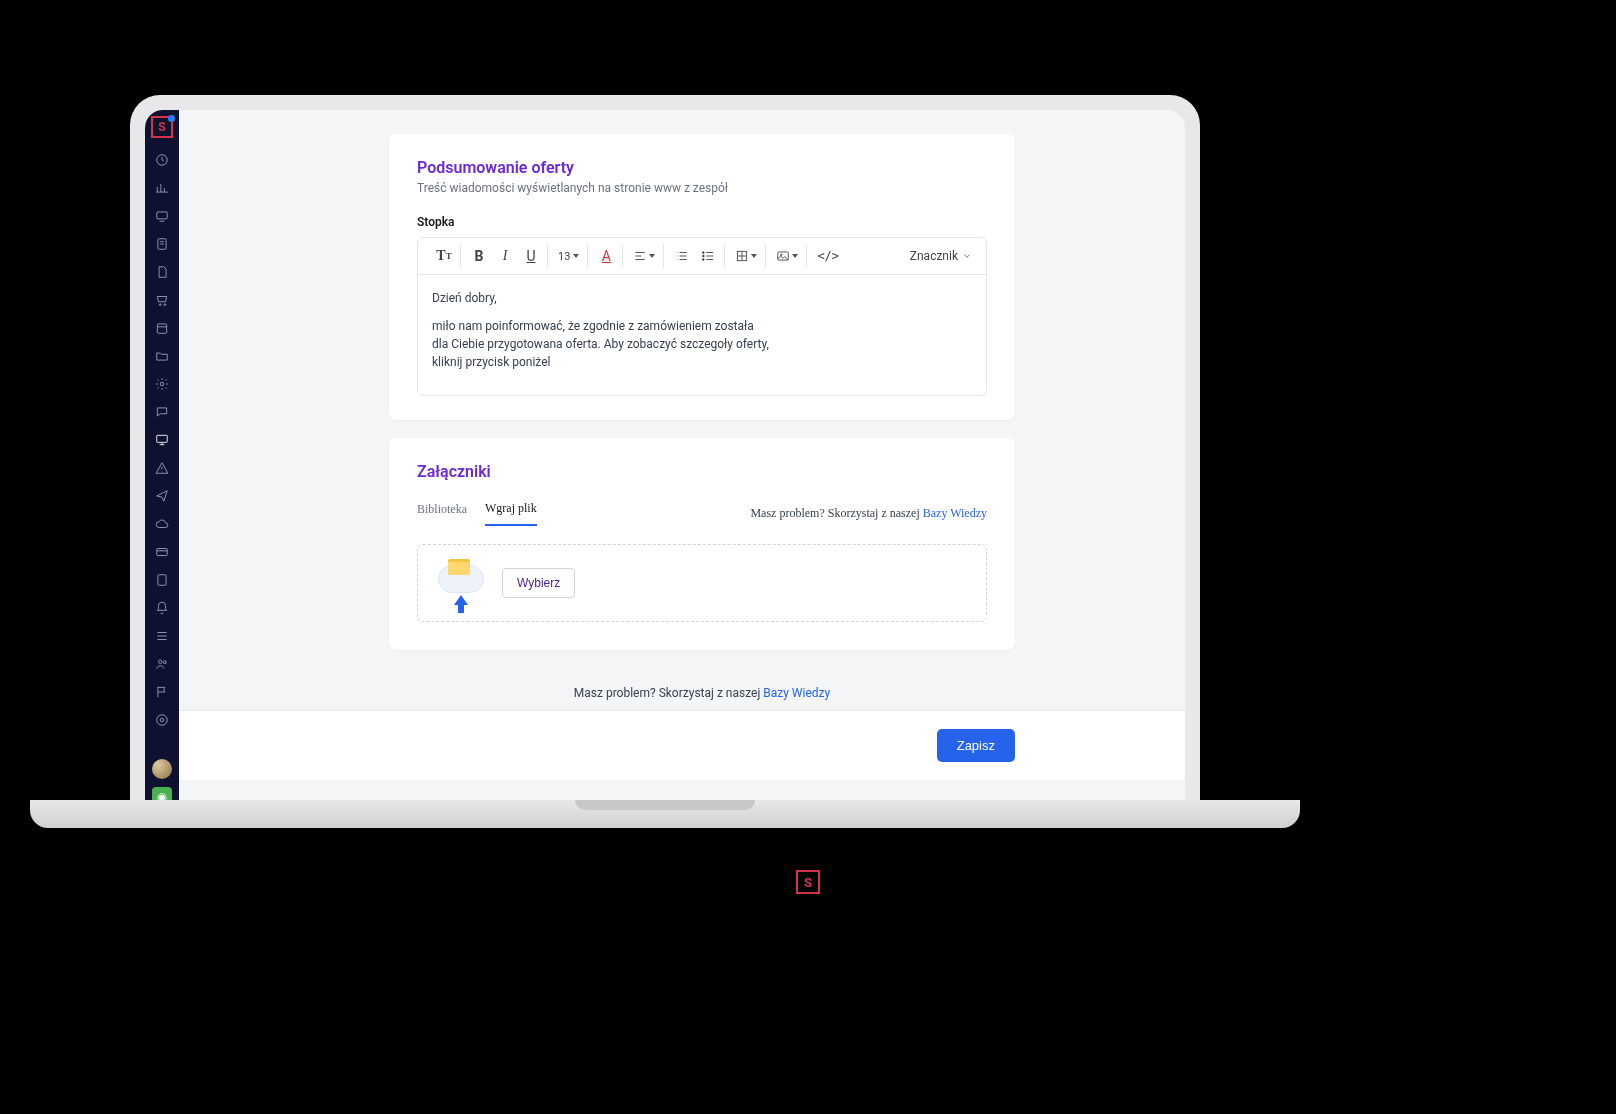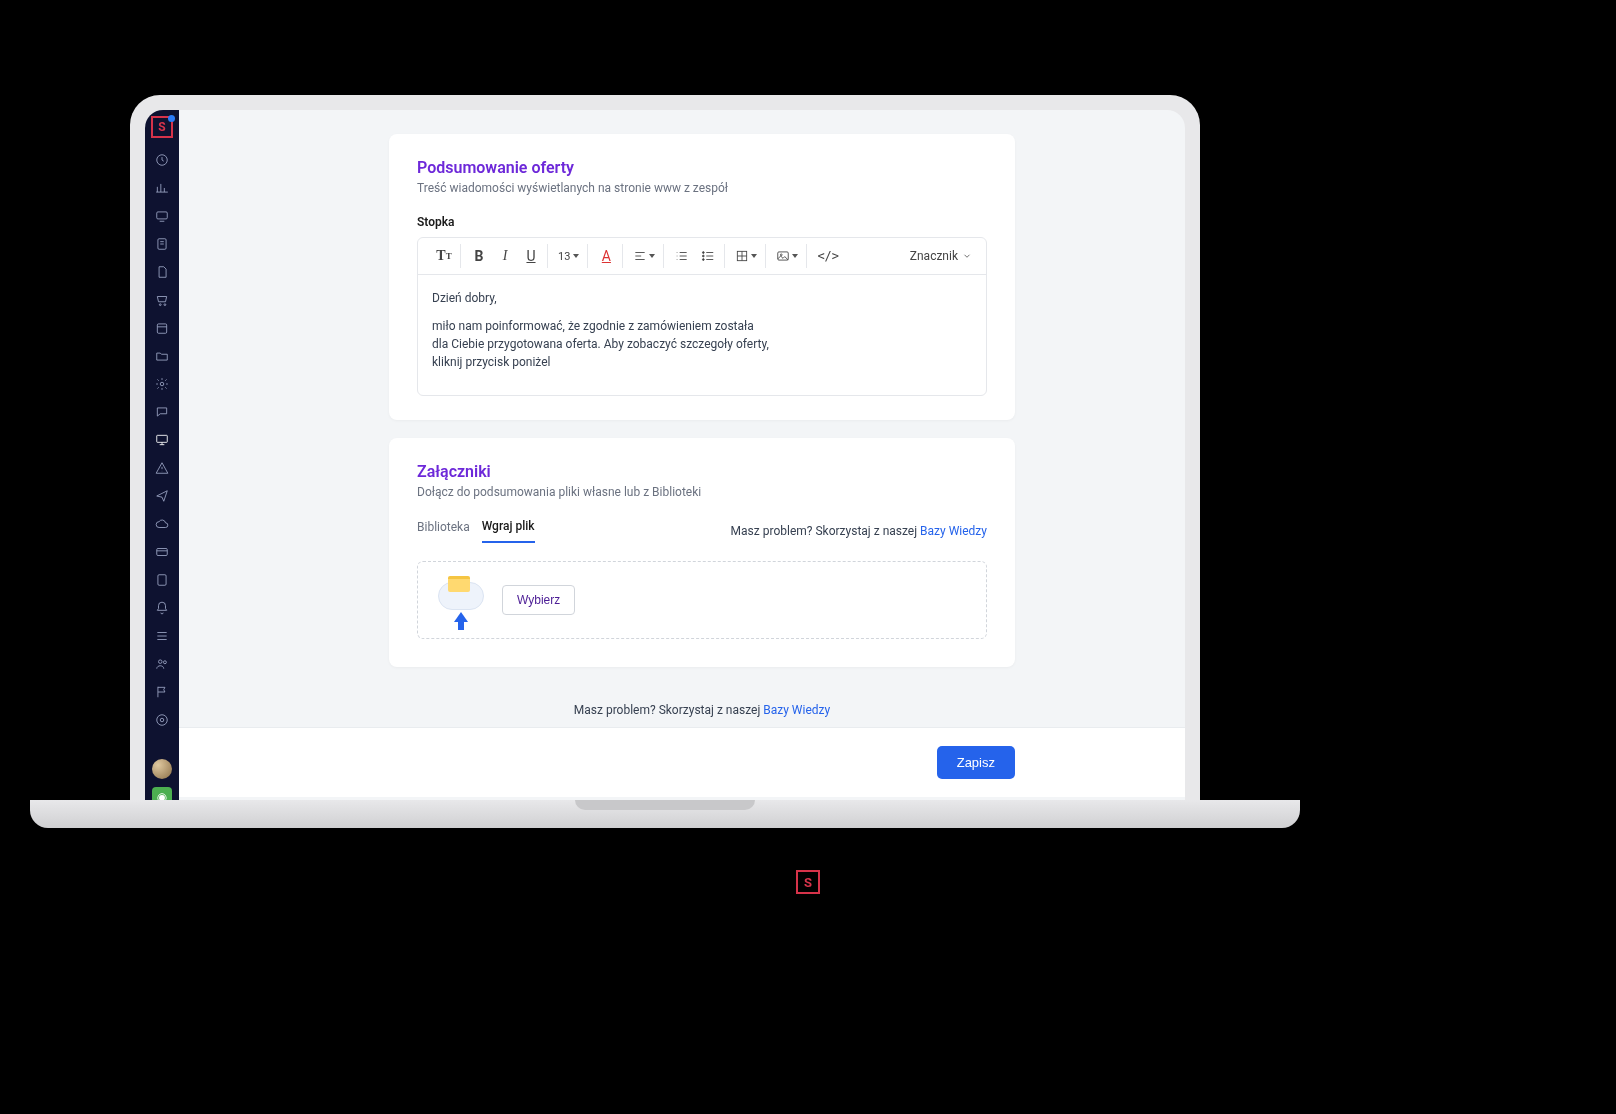--- a/index.html
+++ b/index.html
@@ -127,21 +127,21 @@
   .tbtn svg { width:14px; height:14px; stroke:#444; fill:none; stroke-width:1.5; }
   .font-size-sel { font-size:11px; color:#444; display:flex; align-items:center; gap:3px;}
   .znacznik { margin-left:auto; font-size:12px; color:#444; display:flex; align-items:center; gap:4px; padding-right:4px;}
   .editor-content {
     padding:14px 14px;
     font-size:12px;
     color:#374151;
     line-height:1.5;
   }
   .editor-content p { margin-bottom:10px; }
-  .tabs { display:flex; gap:12px; margin-top:20px; align-items:center; font-size:12px; }
+  .tabs { display:flex; gap:18px; margin-top:20px; align-items:center; font-size:12px;font-family:Liberation Serif, serif; }
   .tab { color:#6b7280; padding-bottom:8px; cursor:pointer; }
   .tab.active { color:#1a1a1a; font-weight:500; border-bottom:2px solid #2563eb; }
   .tabs-help { margin-left:auto; color:#374151; }
   .link { color:#2563eb; cursor:pointer; }
   .dropzone {
     margin-top:18px;
     border:1px dashed #d1d5db;
     border-radius:6px;
     padding:16px 18px;
     display:flex; align-items:center; gap:16px;
@@ -414,21 +414,20 @@
           </div>
           <div class="editor-content">
             <p>Dzień dobry,</p>
             <p style="max-width:340px">miło nam poinformować, że zgodnie z zamówieniem została dla Ciebie przygotowana oferta. Aby zobaczyć szczegoły oferty, kliknij przycisk poniżel</p>
           </div>
         </div>
       </div>
 
       <div class="card" style="padding-bottom:28px">
         <div class="card-title">Załączniki</div>
-        <div class="card-sub">Dołącz do podsumowania pliki własne lub z Biblioteki</div>
 
         <div class="tabs">
           <div class="tab">Biblioteka</div>
           <div class="tab active">Wgraj plik</div>
           <div class="tabs-help">
             <span>Masz problem? Skorzystaj z naszej </span><span class="link">Bazy Wiedzy</span>
           </div>
         </div>
 
         <div class="dropzone">

